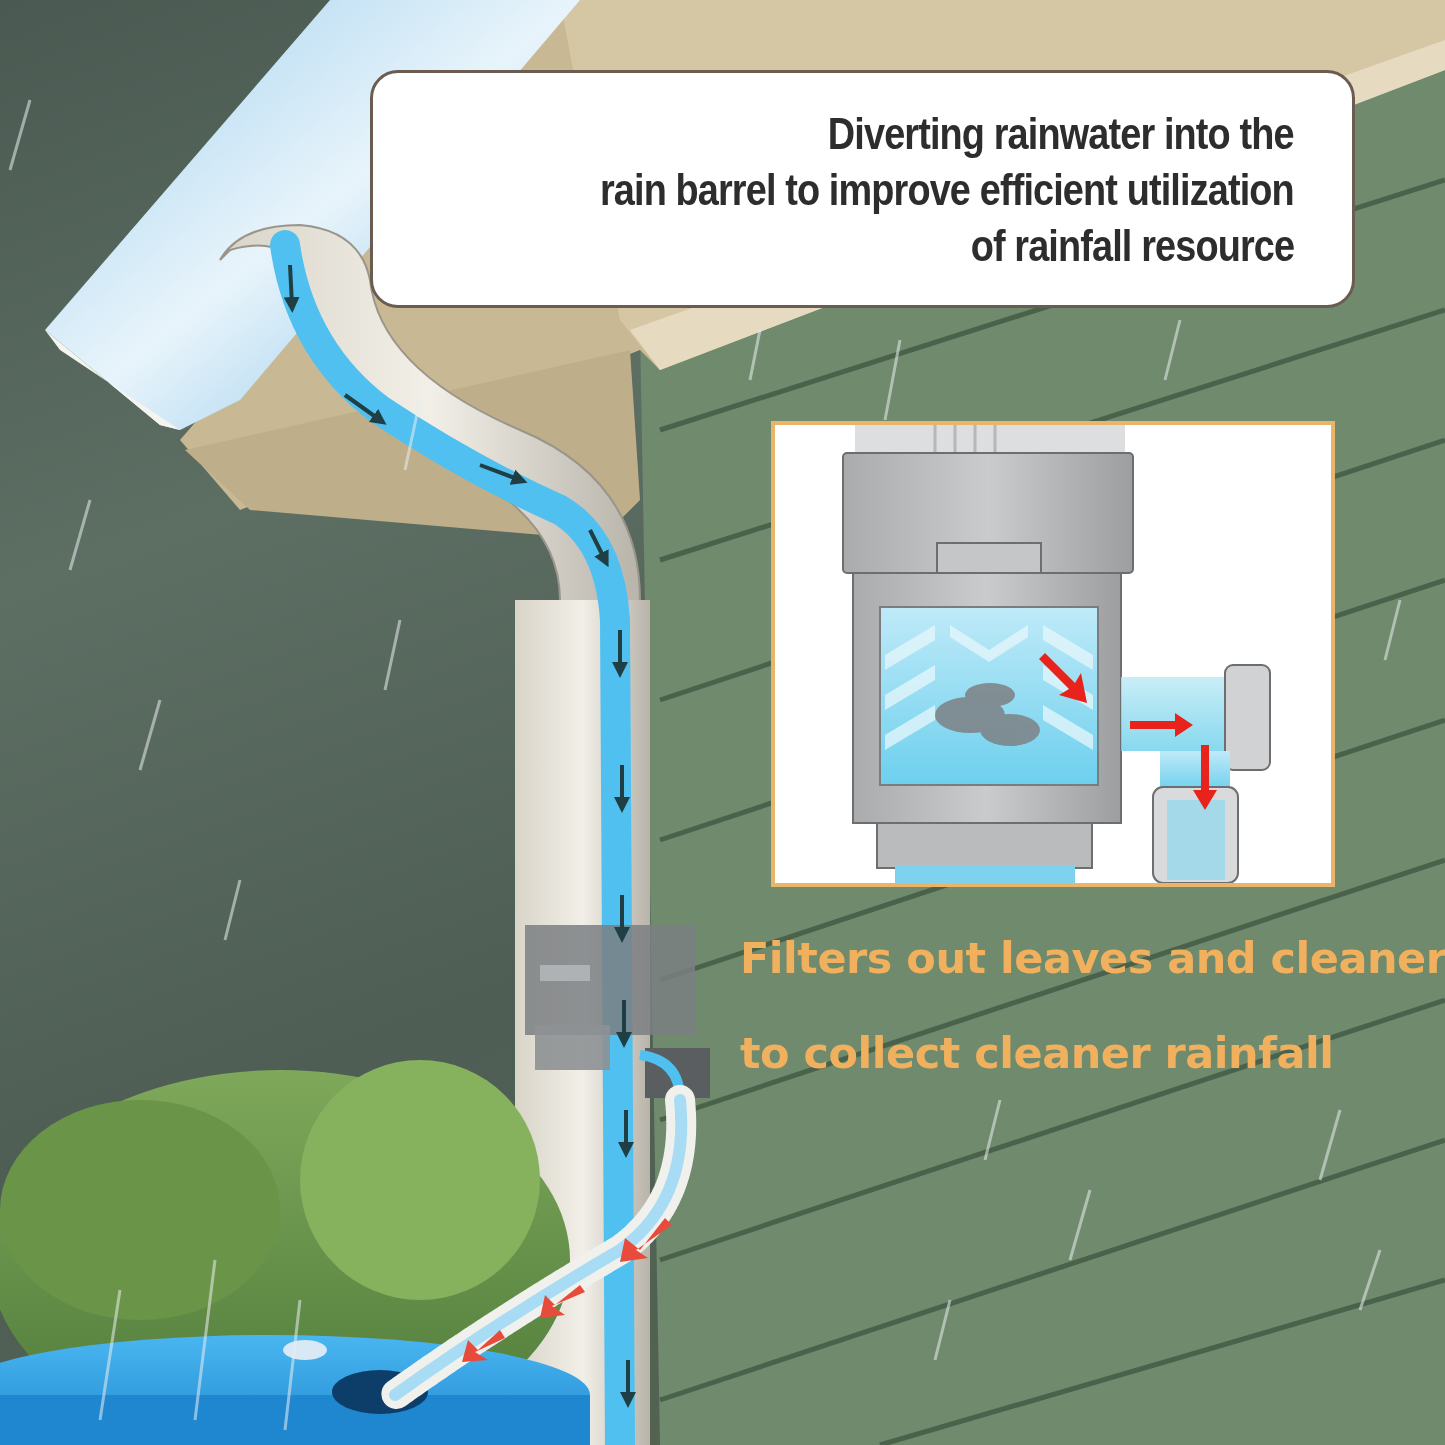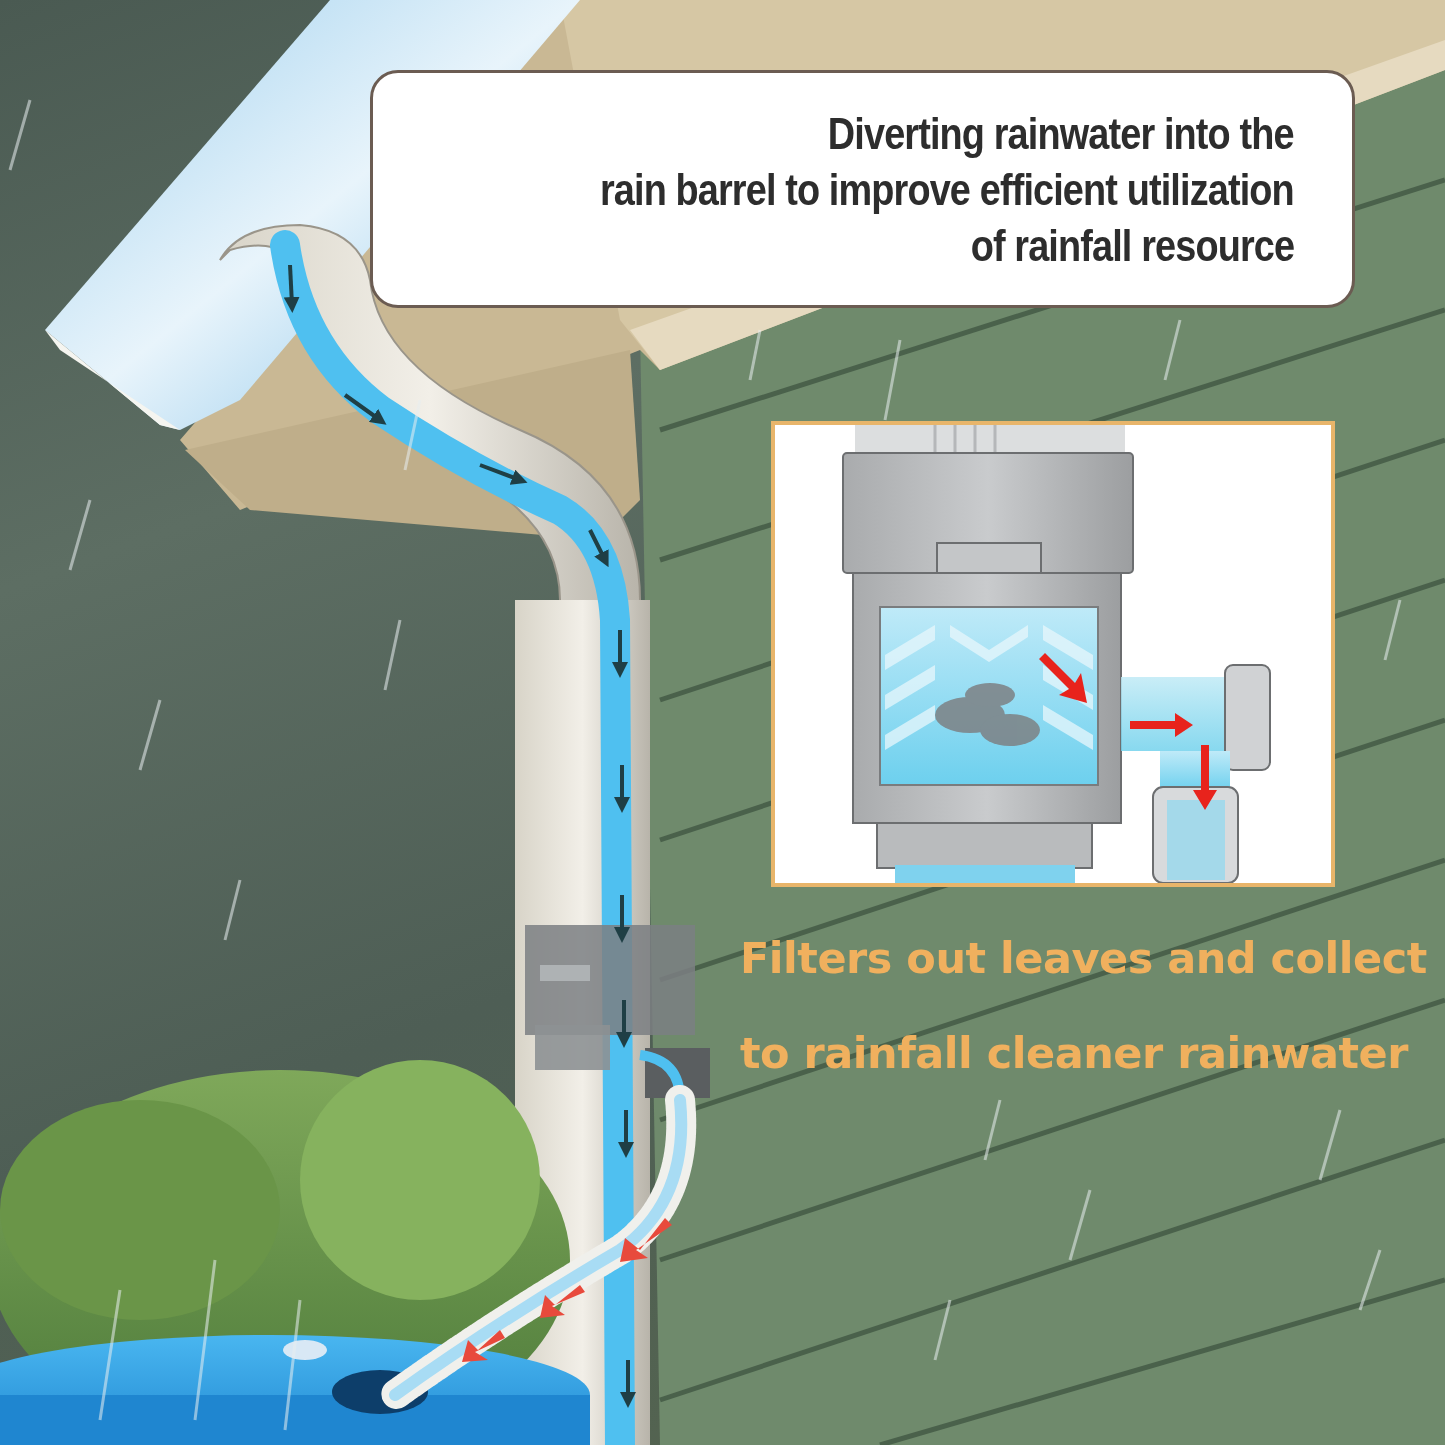--- a/index.html
+++ b/index.html
@@ -228,16 +228,16 @@
       <rect x="392" y="375" width="58" height="80" fill="#8fd8f0" opacity="0.7"></rect>
 
       <g fill="#e8231c">
         <polygon points="270,228 300,258 306,248 312,278 284,270 294,264 264,234"></polygon>
         <polygon points="355,296 400,296 400,288 418,300 400,312 400,304 355,304"></polygon>
         <polygon points="426,320 434,320 434,365 442,365 430,385 418,365 426,365"></polygon>
       </g>
     </svg>
   </div>
 
-  <div class="caption l1">Filters out leaves and collect</div>
-  <div class="caption l2">to rainfall cleaner rainwater</div>
+  <div class="caption l1">Filters out leaves and cleaner</div>
+  <div class="caption l2">to collect cleaner rainfall</div>
 
 </div>
 
 </body></html>

